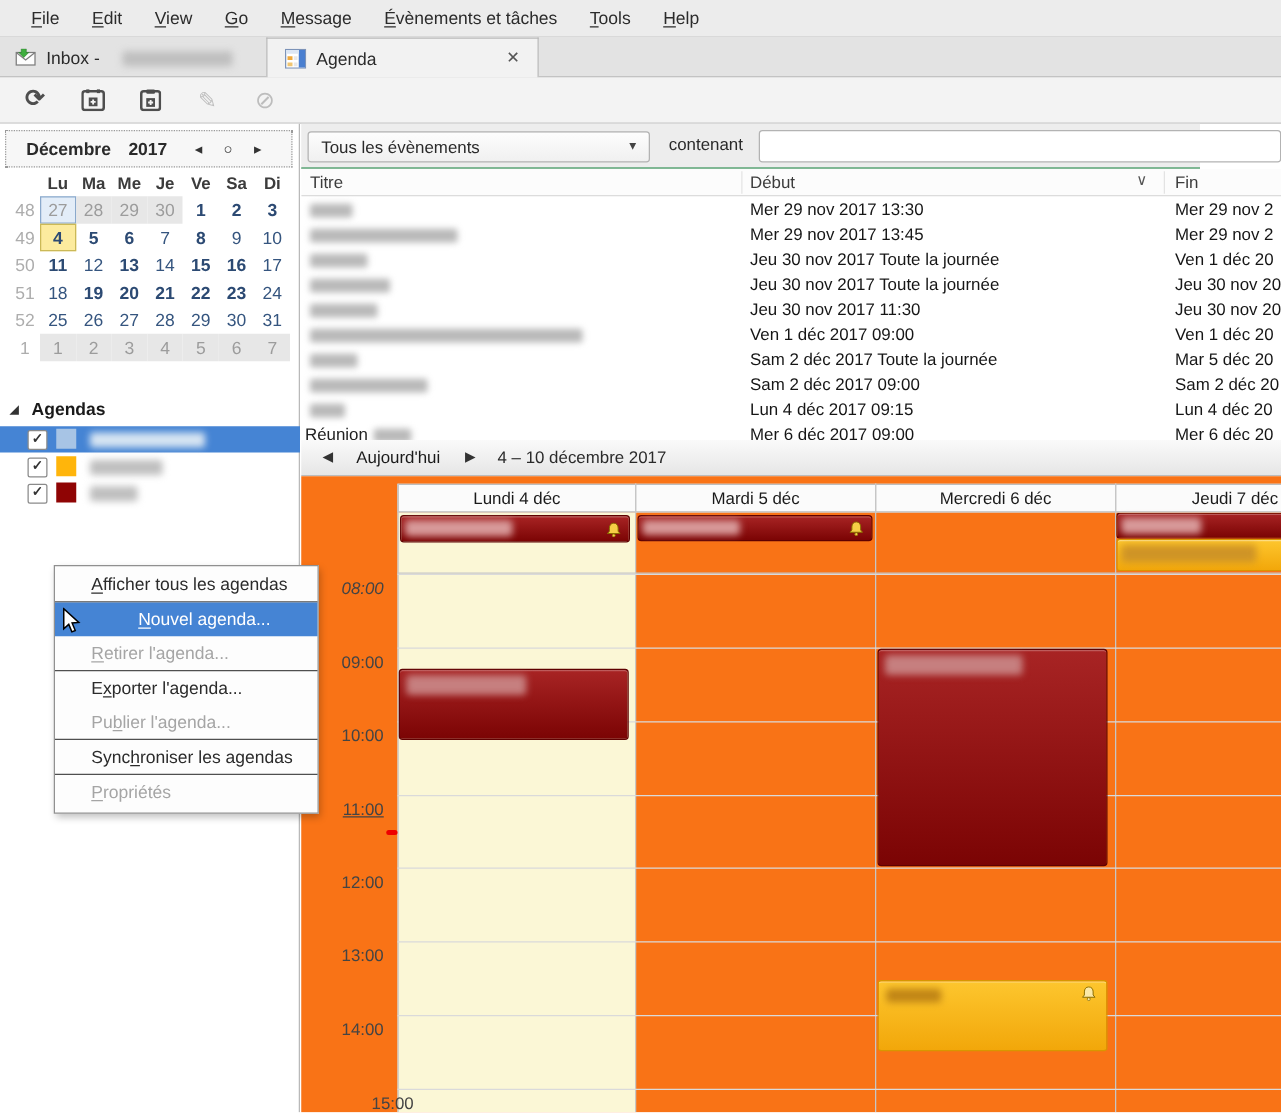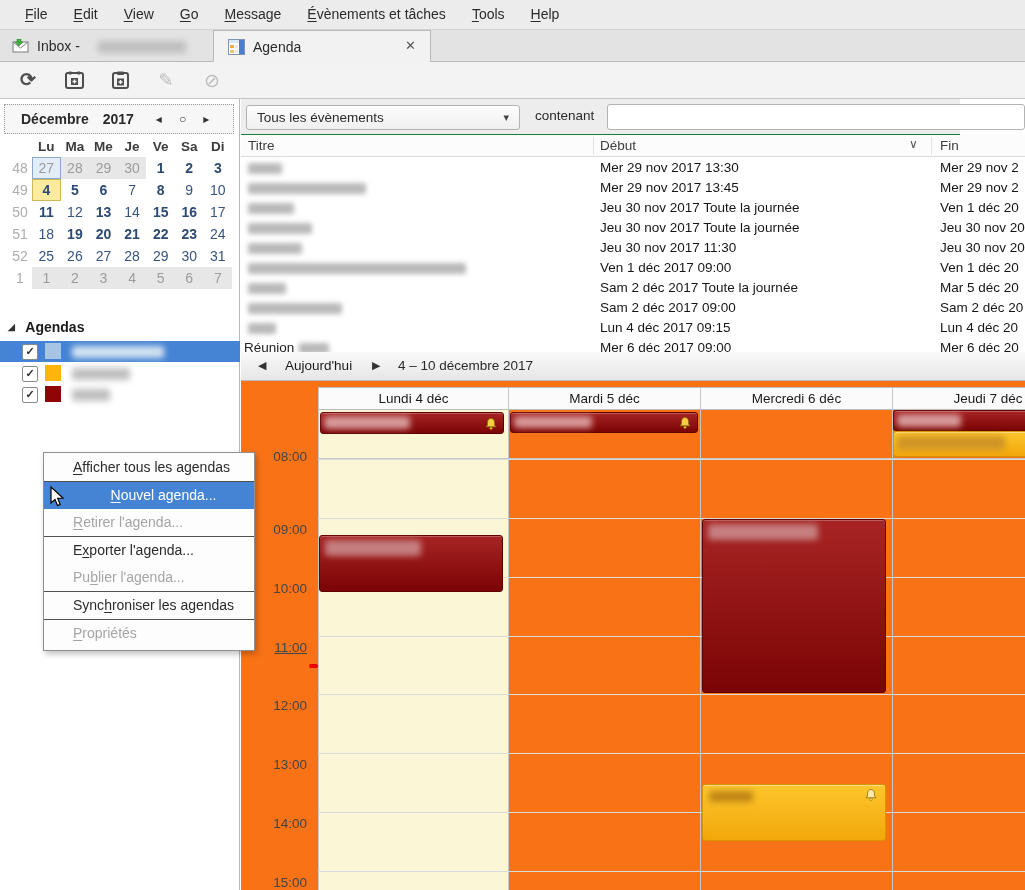--- a/index.html
+++ b/index.html
@@ -377,28 +377,28 @@
 
     <div class="hline" style="top:78px;"></div>
     <div class="hline" style="top:137px;"></div>
     <div class="hline" style="top:196px;"></div>
     <div class="hline" style="top:255px;"></div>
     <div class="hline" style="top:313px;"></div>
     <div class="hline" style="top:372px;"></div>
     <div class="hline" style="top:431px;"></div>
     <div class="hline" style="top:490px;"></div>
 
-    <div class="tlabel" style="top:68px;">08:00</div>
+    <div class="tlabel" style="top:82px;font-style:italic;">08:00</div>
     <div class="tlabel" style="top:141px;">09:00</div>
     <div class="tlabel" style="top:200px;">10:00</div>
     <div class="tlabel" style="top:259px;text-decoration:underline;">11:00</div>
     <div class="tlabel" style="top:317px;">12:00</div>
     <div class="tlabel" style="top:376px;">13:00</div>
     <div class="tlabel" style="top:435px;">14:00</div>
-    <div class="tlabel" style="top:494px;">15:00</div>
+    <div class="tlabel" style="top:494px;padding-left:24px;">15:00</div>
 
     <div class="ttick"></div>
 
     <div class="ev-red" style="left:79px;top:31px;width:184px;height:22px;">
       <span class="smear" style="left:3px;top:3px;width:86px;height:13px;background:#d89a9a;"></span>
       <svg class="bell" style="right:6px;top:5px;" viewBox="0 0 12 12">
           <path d="M6,0.5 C3.8,0.5 2.5,2.2 2.5,4.5 L2.5,7 L1,8.8 L11,8.8 L9.5,7 L9.5,4.5 C9.5,2.2 8.2,0.5 6,0.5 Z" fill="#f6ce46" stroke="#8a6d00" stroke-width="0.8"></path>
           <circle cx="6" cy="10.3" r="1.2" fill="#f6ce46" stroke="#8a6d00" stroke-width="0.6"></circle>
         </svg>
     </div>

